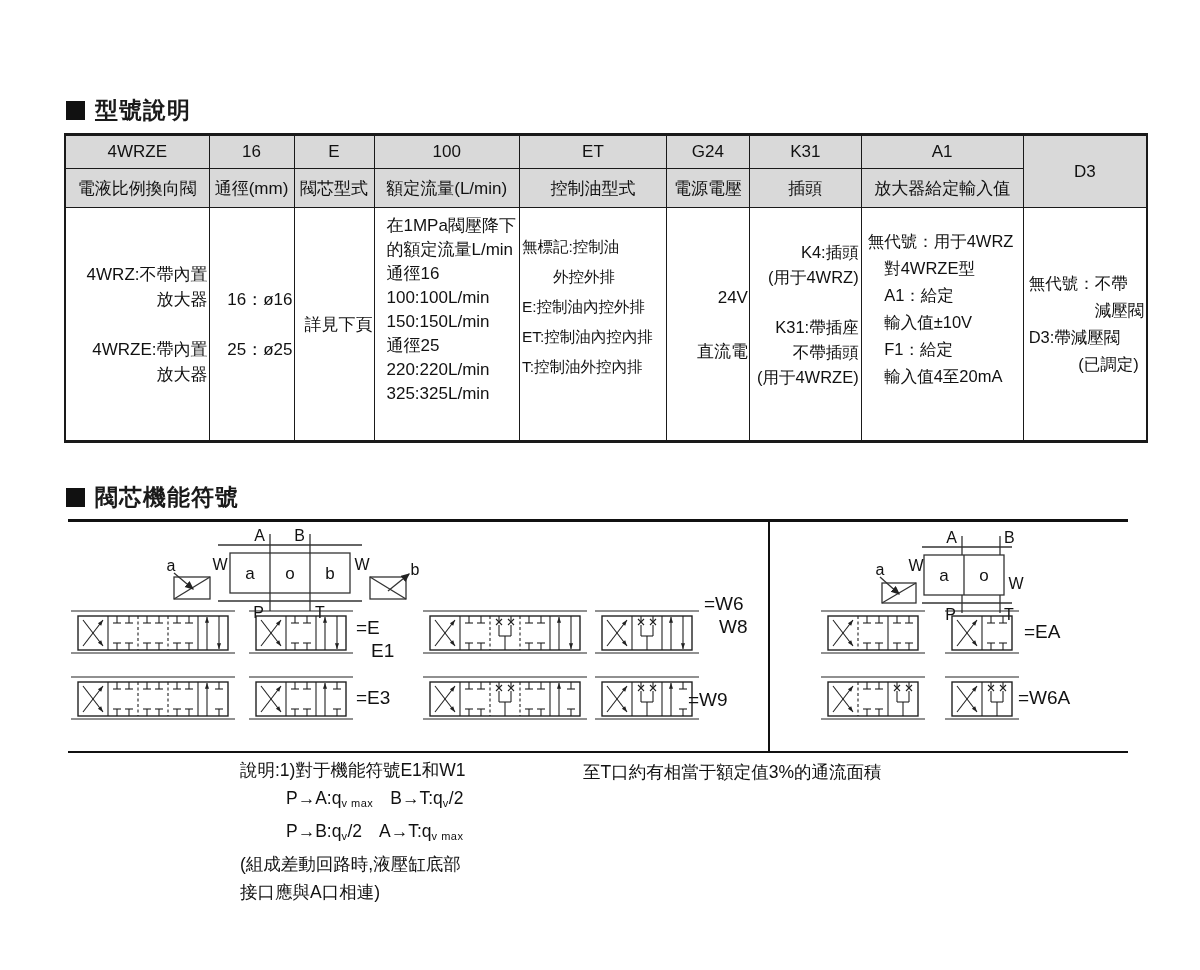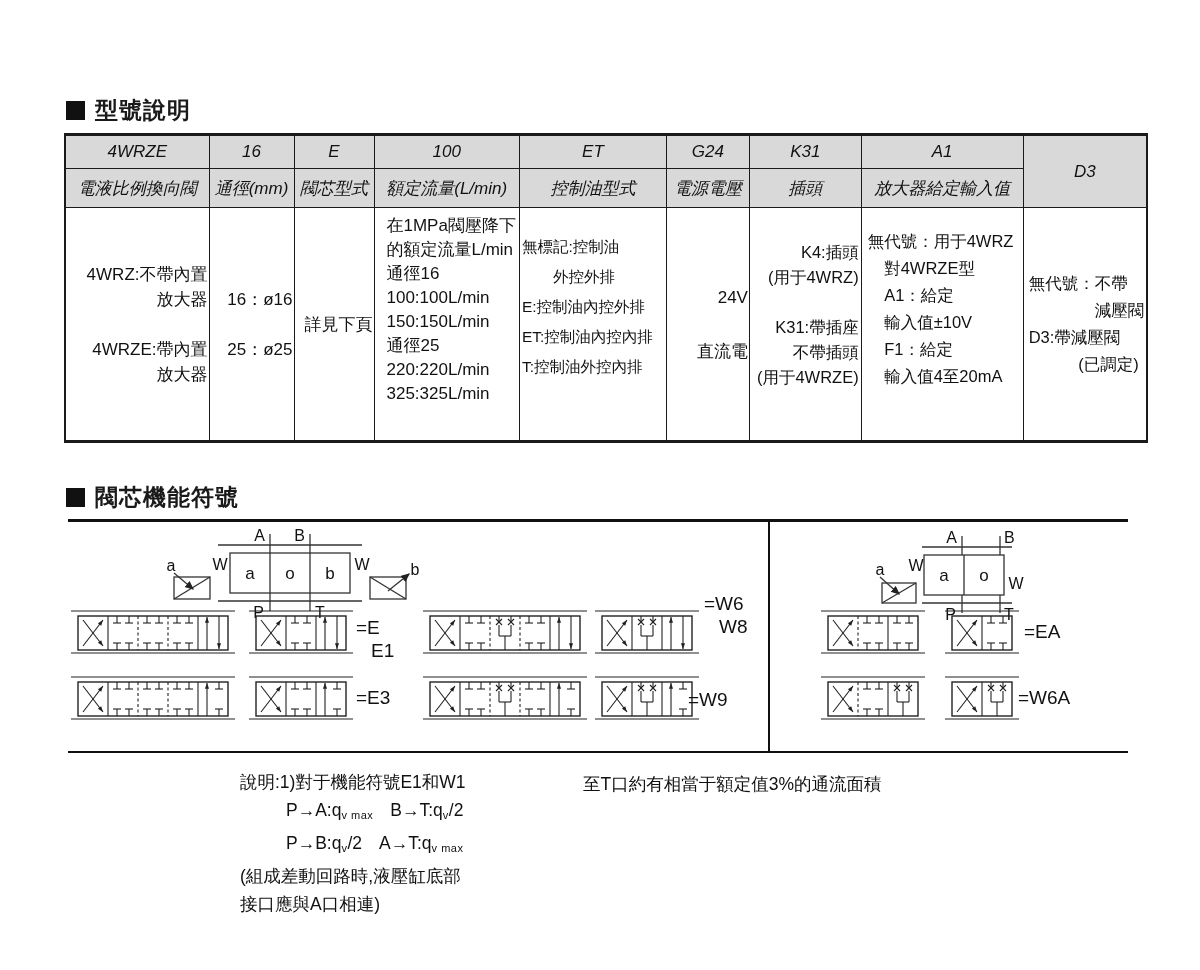--- a/index.html
+++ b/index.html
@@ -9,21 +9,21 @@
     overflow:hidden;
   }
   .abs{position:absolute;}
   
   .sec-title{display:flex;align-items:center;gap:10px;font-size:23px;font-weight:bold;letter-spacing:1px;}
   .sec-title .sq{width:19px;height:19px;background:#111;}
   
   .mtable{position:absolute;left:64px;top:133px;border-collapse:collapse;table-layout:fixed;
           font-size:17px;color:#111;border:2px solid #1a1a1a;border-top-width:3px;border-bottom-width:3px;}
   .mtable td{border:1.3px solid #1a1a1a;overflow:hidden;}
-  .hrow1 td,.hrow2 td{background:#d9d9d9;text-align:center;font-style:italic;}
+  .hrow1 td,.hrow2 td{background:#d9d9d9;text-align:center;}
   .hrow1 td{height:30px;}
   .hrow2 td{height:36px;}
   .brow td{height:200px;vertical-align:middle;white-space:pre;text-align:right;line-height:25px;background:#fff;}
   td.b3{vertical-align:top;text-align:left;padding:6px 3px 0 12px;line-height:24px;}
   td.b4{vertical-align:top;text-align:left;padding:24px 1px 0 2px;line-height:30px;font-size:15.5px;}
   td.b5{line-height:27px;}
   td.b6{vertical-align:top;text-align:right;padding:32px 2px 0 7px;line-height:25px;font-size:16.5px;}
   td.b7{vertical-align:top;text-align:left;padding:20px 2px 0 6px;line-height:27px;font-size:16.5px;}
   td.b8{text-align:left;padding:0 2px 0 5px;line-height:27px;font-size:16.5px;margin-top:44px;}
   
@@ -31,21 +31,21 @@
   .rule-thin{position:absolute;background:#111;height:1.5px;}
   .vdivider{position:absolute;background:#111;width:1.5px;}
   
   svg.schem line, svg.schem rect{stroke:#333;stroke-width:1.3;fill:none;}
   svg.schem text{fill:#111;font-size:16px;font-family:"Liberation Sans","DejaVu Sans",sans-serif;}
   svg.schem text.pos{font-size:17px;}
   .sym{position:absolute;}
   .sym-label{position:absolute;font-size:19px;line-height:23px;color:#111;}
   .sym-label .l2{padding-left:15px;}
   
-  .notes{position:absolute;font-size:17.5px;line-height:28px;color:#111;margin-top:12px;}
+  .notes{position:absolute;font-size:17.5px;line-height:28px;color:#111;}
   .findent{padding-left:46px;}
   .fsub{font-size:11px;vertical-align:-3px;letter-spacing:0.5px;}
   .fgap{display:inline-block;width:17px;}
   .indent2{padding-left:20px;}
 </style>
 </head>
 <body>
 
 <svg width="0" height="0" style="position:absolute">
   <defs>

